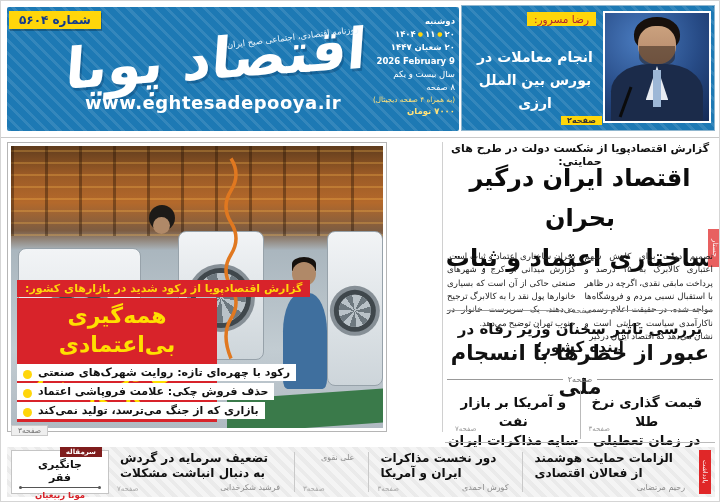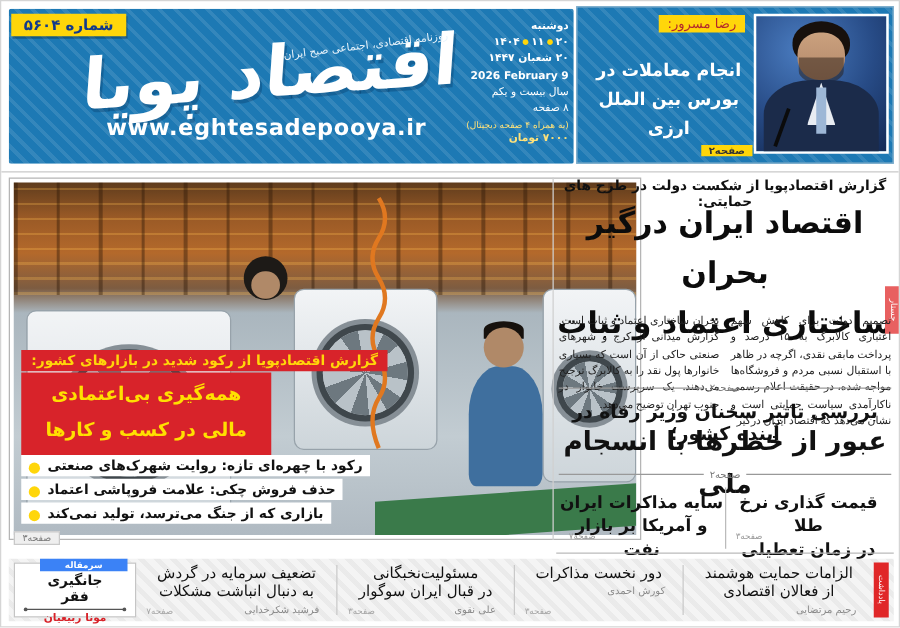--- a/index.html
+++ b/index.html
@@ -45,21 +45,21 @@
   .p-face{left:32%;top:12%;width:36%;height:35%;background:linear-gradient(180deg,#caa17e,#b4886a);border-radius:46%;}
   .p-beard{left:33%;top:31%;width:34%;height:19%;background:rgba(40,28,20,.5);border-radius:0 0 50% 50%;}
   .p-suit{left:6%;top:47%;width:88%;height:60%;background:#1b2b4a;border-radius:42% 42% 0 0;}
   .p-shirt{left:39%;top:49%;width:22%;height:32%;background:#e8ecf2;clip-path:polygon(50% 0,0 100%,100% 100%);}
   .p-tie{left:46.5%;top:53%;width:7%;height:34%;background:#9db7d6;}
   .p-mic{left:18%;top:68%;width:3%;height:30%;background:#0b0b0b;transform:rotate(20deg);}
 
   .header-rule{position:absolute;left:0;right:0;top:136px;height:1px;background:#c9c9c9;}
 
   
-  .photo-block{position:absolute;left:6px;top:141px;width:506px;height:290px;background:#fff;
+  .photo-block{position:absolute;left:6px;top:141px;width:380px;height:290px;background:#fff;
     border:1px solid #b5b5b5;padding:3px;}
   .factory{position:relative;width:100%;height:100%;overflow:hidden;
     background:linear-gradient(180deg,#5f3c1d 0%,#9a5a26 10%,#b4692b 20%,#7d5c41 30%,#aab6be 37%,#c2ccd2 72%,#b0bac2 100%);}
   .factory::before{content:"";position:absolute;left:0;right:0;top:0;height:32%;
     background:repeating-linear-gradient(90deg,rgba(40,20,5,.40) 0 3px,transparent 3px 34px),
                repeating-linear-gradient(0deg,rgba(255,190,80,.28) 0 2px,transparent 2px 12px);}
   .washer{position:absolute;background:linear-gradient(180deg,#f2f4f6,#cdd5da);
     border:1px solid #97a2aa;border-radius:8px;}
   .drum{position:absolute;left:50%;top:52%;transform:translate(-50%,-50%);width:60%;aspect-ratio:1/1;
     border-radius:50%;background:repeating-conic-gradient(#b9c2c8 0 25deg,#6d787f 25deg 50deg);
@@ -72,21 +72,21 @@
   .worker2-body{position:absolute;left:73%;top:52%;width:12%;height:34%;background:#3f6f9e;border-radius:40% 40% 10% 10%;}
   .worker2-head{position:absolute;left:75.5%;top:41%;width:6.5%;aspect-ratio:1/1;background:#b08968;border-radius:50%;}
   .worker2-hair{position:absolute;left:75.5%;top:39.5%;width:6.5%;height:5%;background:#16110d;border-radius:50% 50% 0 0;}
   .conveyor{position:absolute;right:0;bottom:0;width:42%;height:12%;background:#3a7a4a;transform:skewY(-4deg);}
   .cable{position:absolute;left:57%;top:4%;height:72%;}
 
   
   .photo-kicker{position:absolute;left:6px;top:134px;background:#d8232a;color:#ffd60a;font-weight:bold;
     font-size:11px;padding:2px 8px;white-space:nowrap;}
   .photo-headline{position:absolute;left:6px;top:152px;width:200px;background:#d8232a;color:#ffe000;
-    text-align:center;font-weight:900;font-size:15px;line-height:29px;padding:3px 2px 5px;}
+    text-align:center;font-weight:900;font-size:22px;line-height:29px;padding:3px 2px 5px;}
   .photo-bullets{position:absolute;left:6px;top:218px;display:flex;flex-direction:column;
     align-items:flex-end;gap:2px;}
   .bullet-row{display:flex;align-items:flex-end;background:#fff;padding:2px 6px;font-weight:800;
     font-size:11px;white-space:nowrap;}
   .bullet-sq{width:9px;height:9px;background:#ffd60a;border-radius:50%;margin-right:6px;flex:0 0 auto;}
   .gray-tag{background:#efefef;border:1px solid #c9c9c9;color:#777;font-size:7.5px;padding:0 6px;}
   .photo-pagetag{position:absolute;left:10px;top:424px;}
 
   .vrule{position:absolute;left:441px;top:141px;width:1px;height:290px;background:#d0d0d0;}
 
@@ -116,28 +116,28 @@
   .mid-pagetag{position:absolute;left:8px;bottom:0;font-size:7px;color:#999;font-weight:normal;}
   .midrule{position:absolute;left:444px;top:441px;width:270px;height:1px;background:#bbb;}
 
   
   .bottomband{position:absolute;left:6px;top:446px;width:708px;height:50px;background:#f4f4f4;
     background-image:repeating-linear-gradient(45deg,rgba(0,0,0,.04) 0 4px,transparent 4px 9px);
     display:flex;align-items:stretch;padding:3px 4px;gap:4px;}
   .tab-note{position:relative;flex:0 0 12px;background:#e02728;color:#fff;font-size:6.5px;
     writing-mode:vertical-rl;display:flex;align-items:center;justify-content:center;}
   .note-item{position:relative;flex:1 1 auto;padding:1px 7px 0;}
-  .note-title{font-weight:400;font-size:12px;line-height:15px;text-align:center;white-space:nowrap;}
+  .note-title{font-weight:700;font-size:12px;line-height:15px;text-align:left;white-space:nowrap;}
   .note-author{margin-top:2px;font-size:8px;color:#8a8a8a;text-align:right;padding-right:3px;}
   .note-pagetag{position:absolute;left:4px;bottom:1px;font-size:7px;color:#a5a5a5;}
   .vdiv{width:1px;background:#c9c9c9;margin:2px 0;}
   .editorial{position:relative;flex:0 0 98px;background:#fff;border:1px solid #c5c5c5;
     padding-top:7px;text-align:center;}
-  .editorial-tag{position:absolute;top:-4px;right:6px;background:#3b82f6;color:#fff;font-size:7px;
-    padding:1px 20px;font-weight:bold;}
+  .editorial-tag{position:absolute;top:-4px;right:6px;background:#7f1d1d;color:#fff;font-size:7px;
+    padding:1px 6px;font-weight:bold;}
   .editorial-title{font-weight:800;font-size:11px;line-height:13px;}
   .editorial-line{margin:3px 9px 2px;border-top:1px solid #555;position:relative;}
   .editorial-line::before,.editorial-line::after{content:"";position:absolute;top:-2px;width:3px;
     height:3px;background:#555;border-radius:50%;}
   .editorial-line::before{right:-2px;} .editorial-line::after{left:-2px;}
   .editorial-author{color:#d8232a;font-size:8.5px;font-weight:700;}
 </style>
 </head>
 <body>
 
@@ -250,22 +250,22 @@
       <span class="ln"></span>
   </div>
 
   <div class="midrow">
     <div class="midcol">
       <div>قیمت گذاری نرخ طلا</div>
       <div>در زمان تعطیلی بازار</div>
       <span class="mid-pagetag">صفحه۳</span>
     </div>
     <div class="midcol">
+      <div>و آمریکا بر بازار نفت</div>
       <div>سایه مذاکرات ایران</div>
-      <div>و آمریکا بر بازار نفت</div>
       <span class="mid-pagetag">صفحه۷</span>
     </div>
   </div>
   <div class="midrule"></div>
 
   <div class="bottomband">
     <div class="tab-note">یادداشت</div>
 
     <div class="note-item">
       <div class="note-title">
@@ -273,31 +273,28 @@
         <div>از فعالان اقتصادی</div>
       </div>
       <div class="note-author">رحیم مرتضایی</div>
       <span class="note-pagetag"></span>
     </div>
     <div class="vdiv"></div>
 
     <div class="note-item">
       <div class="note-title">
         <div>دور نخست مذاکرات</div>
+        <div>ایران و آمریکا</div>
       </div>
       <div class="note-author">کورش احمدی</div>
       <span class="note-pagetag">صفحه۳</span>
     </div>
     <div class="vdiv"></div>
 
     <div class="note-item">
-      <div class="note-title">
-        <div>مسئولیت‌نخبگانی</div>
-        <div>در قبال ایران سوگوار</div>
-      </div>
       <div class="note-author">علی نقوی</div>
       <span class="note-pagetag">صفحه۳</span>
     </div>
     <div class="vdiv"></div>
 
     <div class="note-item">
       <div class="note-title">
         <div>تضعیف سرمایه در گردش</div>
         <div>به دنبال انباشت مشکلات</div>
       </div>

